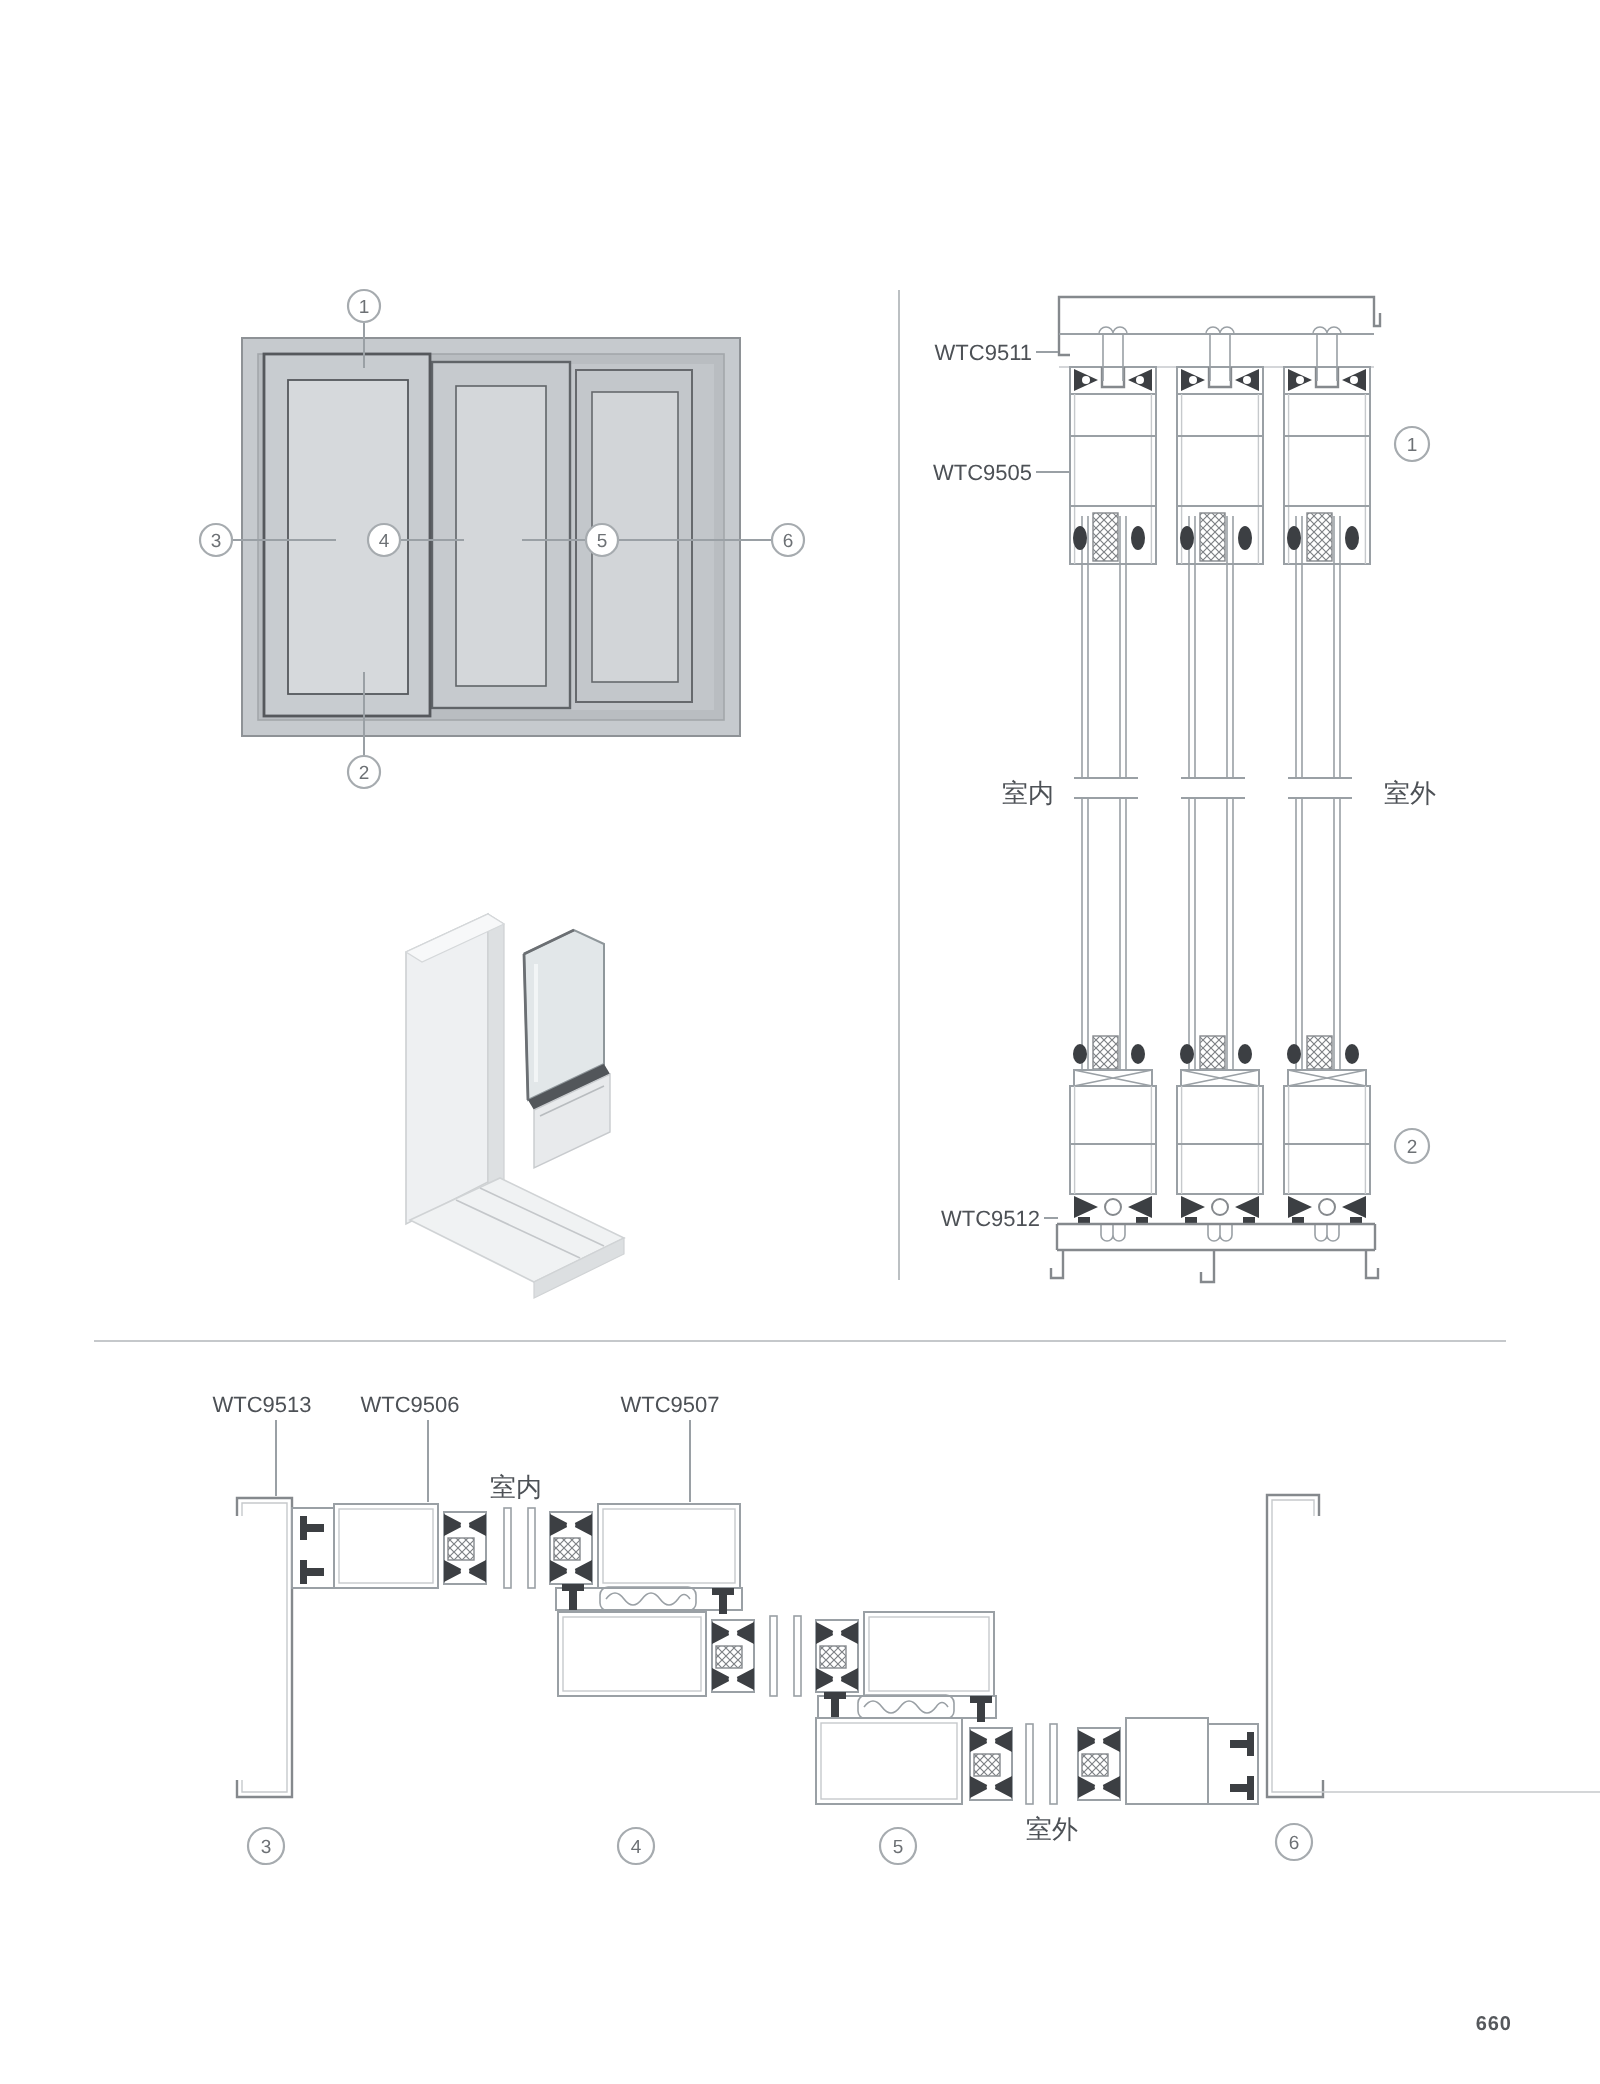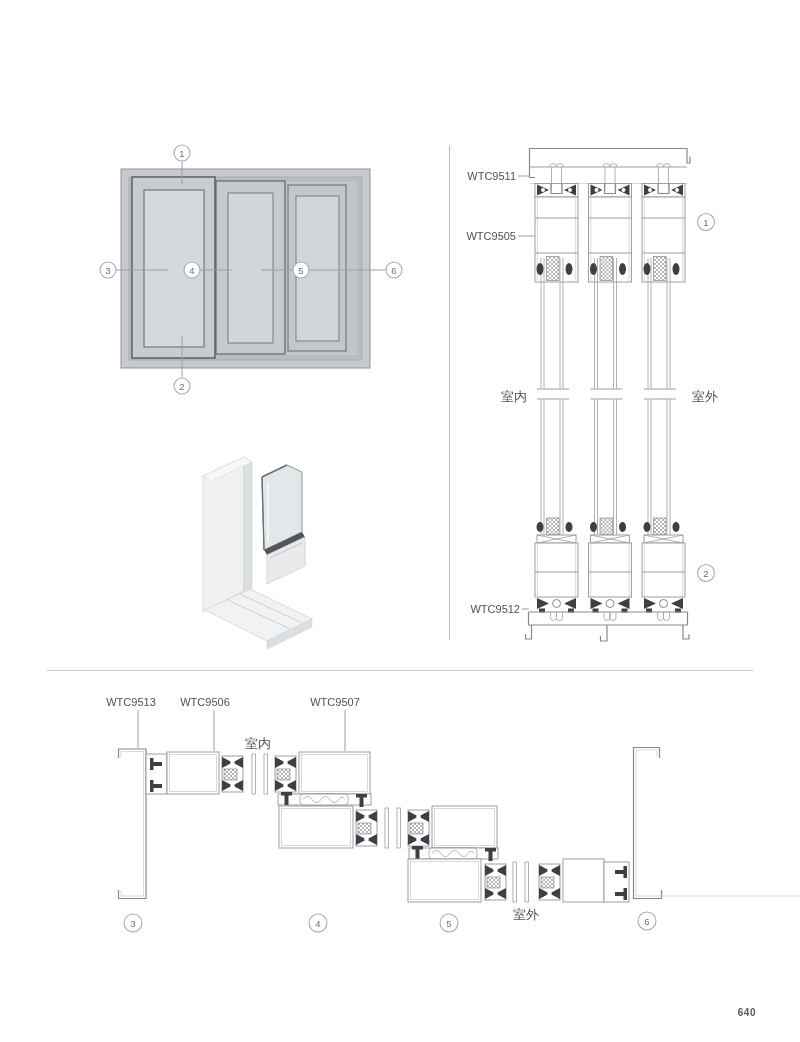--- a/index.html
+++ b/index.html
@@ -303,13 +303,13 @@
   <g>
     <circle class="co-c" cx="449" cy="923" r="9"></circle>
     <text class="co-t" x="449" y="926.5" text-anchor="middle">5</text>
   </g>
   <g>
     <circle class="co-c" cx="647" cy="921" r="9"></circle>
     <text class="co-t" x="647" y="924.5" text-anchor="middle">6</text>
   </g>
 </svg>
 
-<div class="page-number">640</div>
+<div class="page-number">660</div>
 
 </body></html>

